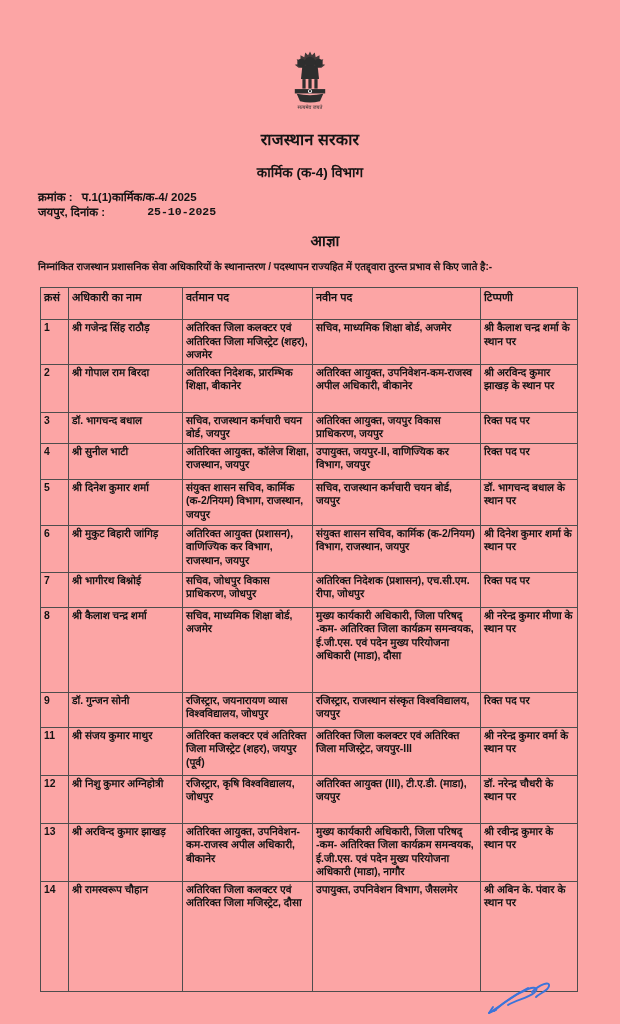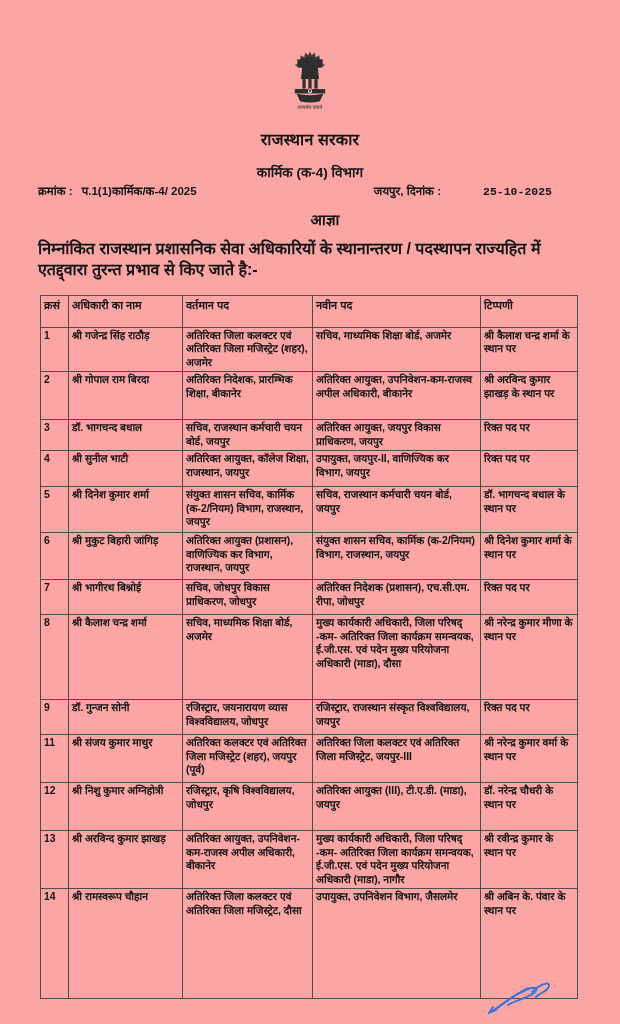--- a/index.html
+++ b/index.html
@@ -32,40 +32,41 @@
     font-weight: 700;
     letter-spacing: 0.2px;
   }
   .dept-title {
     margin: 13px 0 0 0;
     text-align: center;
     font-size: 13.5px;
     font-weight: 700;
   }
   .ref-line {
-    margin: 2px 38px 0 38px;
+    margin: 8px 38px 0 38px;
     display: flex;
     justify-content: space-between;
     align-items: baseline;
     font-size: 11.5px;
+    flex-direction: column;
   }
   .ref-left .lbl, .ref-right .lbl { font-weight: 700; }
   .ref-left .val { font-weight: 600; margin-left: 6px; }
-  .ref-right { display: flex; align-items: flex-end; }
+  .ref-right { display: flex; align-items: center; }
   .ref-right .val { font-weight: 600; margin-left: 42px; margin-right: 30px; font-family: Liberation Mono, monospace; }
   .order-heading {
     margin: 11px 0 0 0;
     text-align: center;
     font-size: 15px;
     font-weight: 700;
     padding-left: 30px;
   }
   .intro {
     margin: 10px 36px 0 38px;
-    font-size: 16px;
+    font-size: 10px;
     font-weight: 700;
     line-height: 1.3;
   }
   table.transfer {
     border-collapse: collapse;
     table-layout: fixed;
     width: 537px;
     margin: 14px 0 0 40px;
     border: 1.5px solid #3f3f3f;
   }

